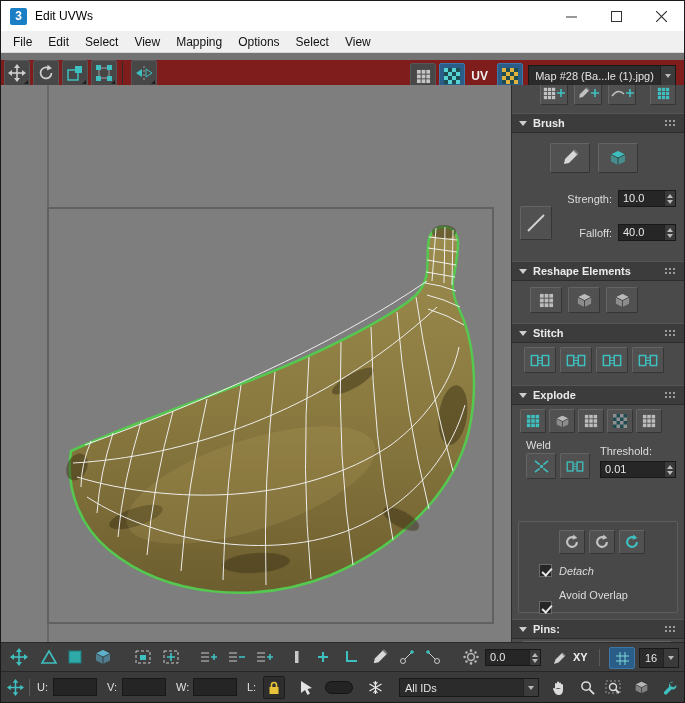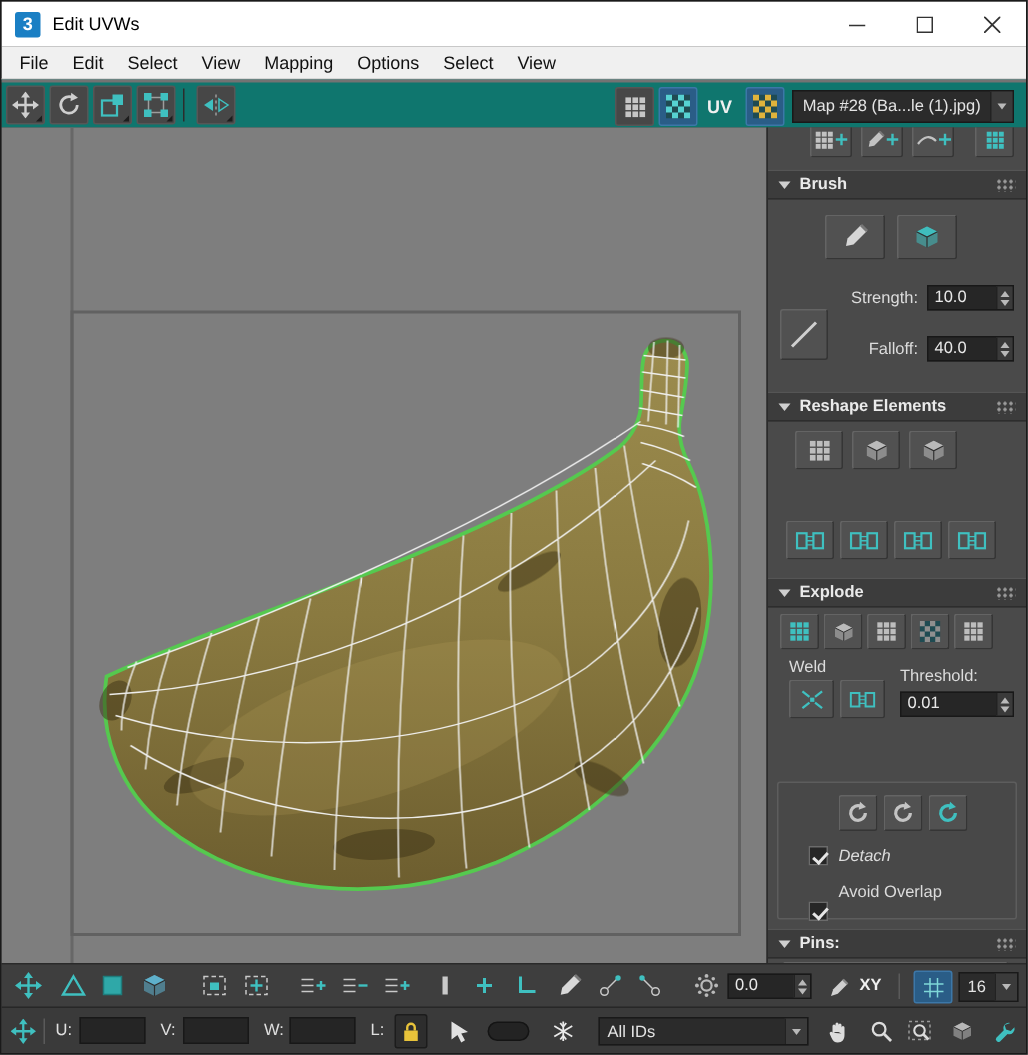--- a/index.html
+++ b/index.html
@@ -12,21 +12,21 @@
   .win-title { font-size:12px; color:#000; }
   .win-controls { margin-left:auto; display:flex; height:100%; }
   .win-btn { width:45px; height:100%; display:flex; align-items:center; justify-content:center; }
   .win-btn svg { display:block; }
 
   
   .menubar { height:22px; background:#f0f0f0; border-bottom:1px solid #d7d7d7; display:flex; align-items:center; padding-left:4px; flex:0 0 auto; }
   .menu-item { font-size:12px; color:#111; padding:3px 8px; }
 
   
-  .toolbar { height:32px; background:#0f766e; border-top:2px solid #737373; display:flex; align-items:center; flex:0 0 auto; position:relative; }
+  .toolbar { height:32px; background:#7f1d1d; border-top:7px solid #737373; display:flex; align-items:center; flex:0 0 auto; position:relative; }
   .tb-btn { width:26px; height:26px; margin-left:3px; background:#474747; border:1px solid #565656; border-radius:2px; display:flex; align-items:center; justify-content:center; position:relative; }
   .tb-btn.flyout::after { content:""; position:absolute; right:1px; bottom:1px; width:0; height:0; border-left:4px solid transparent; border-bottom:4px solid #1d1d1d; }
   .tb-sep { width:1px; height:22px; background:#2c2c2c; margin:0 5px; }
   .tb-right { position:absolute; right:8px; top:3px; display:flex; align-items:center; }
   .tb-label { color:#f0f0f0; font-size:12px; font-weight:bold; margin:0 6px; }
   .tb-btn.lit { background:#2a5d87; border-color:#3c77a8; }
 
   
   .main { flex:1 1 auto; display:flex; min-height:0; }
   .canvas { width:510px; flex:0 0 auto; background:#7e7e7e; position:relative; overflow:hidden; }
@@ -394,20 +394,25 @@
           <svg class="ic" width="17" height="17" style="color:#bdbdbd">
             <use href="#sym-cube"></use>
           </svg>
         </div>
       <div class="abs p-btn" style="left:94px; top:202px; width:32px; height:26px;">
           <svg class="ic" width="17" height="17" style="color:#bdbdbd">
             <use href="#sym-cube"></use>
           </svg>
         </div>
 
+      <div class="abs sec-header" style="top:238px;">
+        <div class="tri-dn"></div>
+        <span>Stitch</span>
+        <div class="grip"></div>
+      </div>
       <div class="abs p-btn" style="left:12px; top:262px; width:32px; height:26px;">
           <svg class="ic" width="20" height="15" style="color:#3fc0c0">
             <use href="#sym-stitch"></use>
           </svg>
         </div>
       <div class="abs p-btn" style="left:48px; top:262px; width:32px; height:26px;">
           <svg class="ic" width="20" height="15" style="color:#3fc0c0">
             <use href="#sym-stitch"></use>
           </svg>
         </div>

